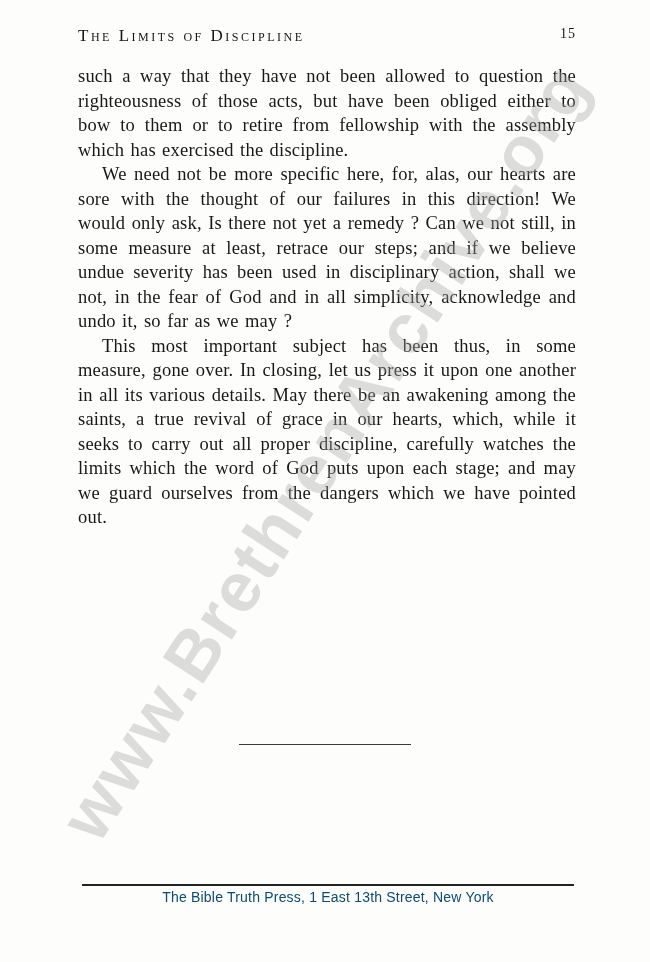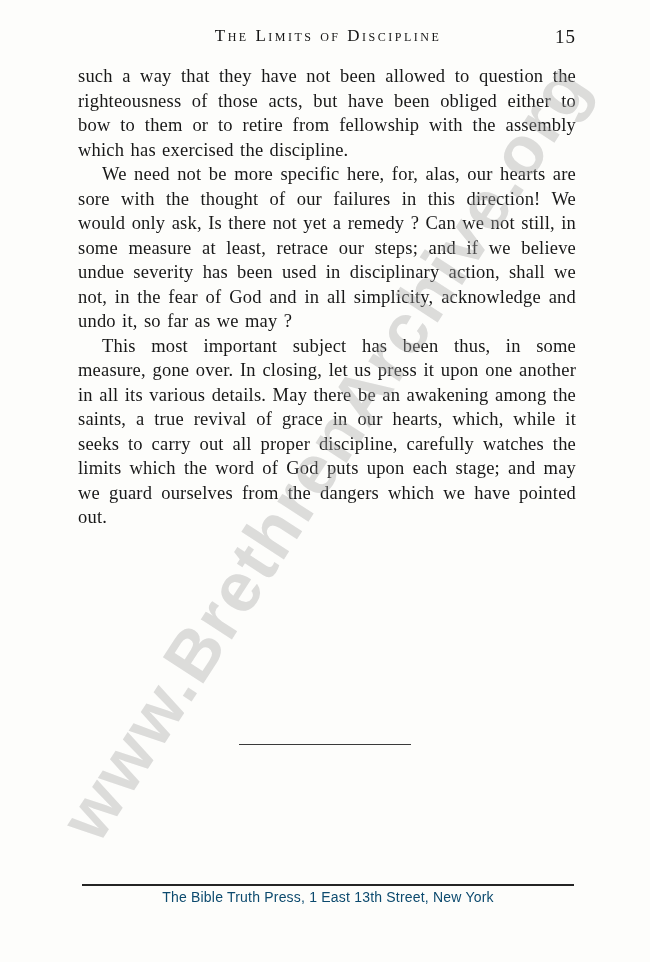--- a/index.html
+++ b/index.html
@@ -26,34 +26,34 @@
     color: rgba(165, 165, 165, 0.38);
     white-space: nowrap;
     pointer-events: none;
     z-index: 2;
   }
   .header {
     position: absolute;
     top: 26px;
     left: 78px;
     right: 72px;
-    text-align: center;
+    text-align: left;
     z-index: 1;
   }
   .running-title {
     font-variant: small-caps;
     font-size: 17px;
     letter-spacing: 2.5px;
     color: #161616;
   }
   .page-number {
     position: absolute;
     right: 2px;
     top: 0;
-    font-size: 19px;
+    font-size: 14px;
     letter-spacing: 1px;
     color: #161616;
   }
   .body-text {
     position: absolute;
     top: 64px;
     left: 78px;
     right: 74px;
     z-index: 1;
   }

